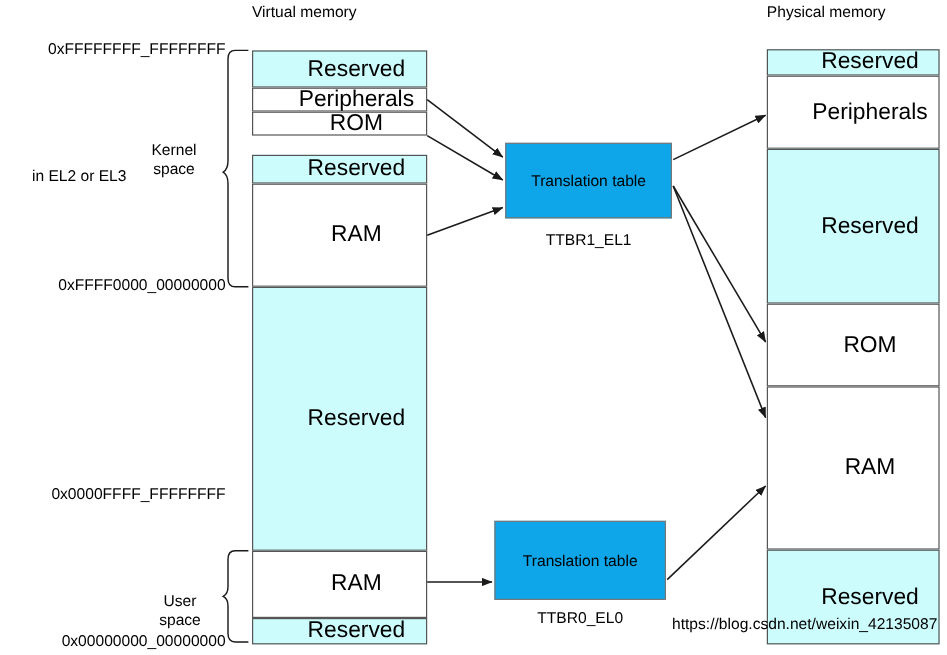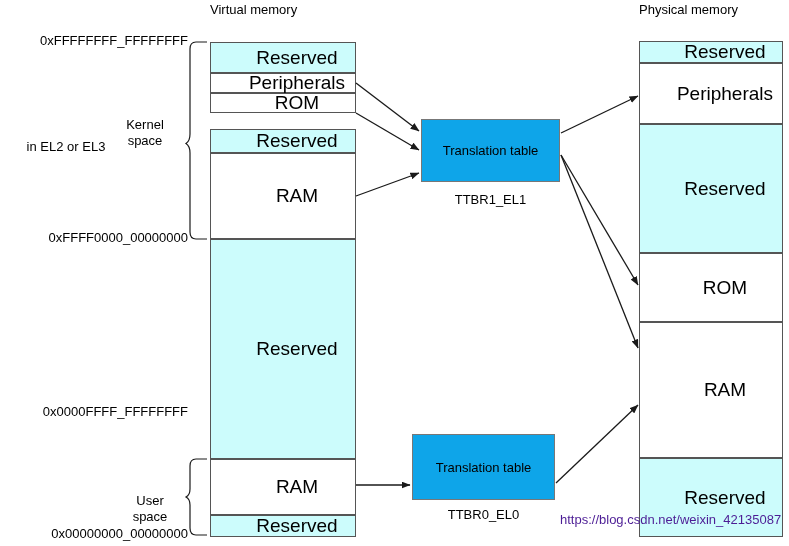--- a/index.html
+++ b/index.html
@@ -16,21 +16,21 @@
   .memblock.cyan{background:#ccfcfc;}
 
   .ttbr-box{position:absolute;box-sizing:border-box;border:1px solid #777;
             background:#0ea5e9;display:flex;align-items:center;justify-content:center;
             font-size:13px;}
   .ttbr-label{position:absolute;font-size:13px;text-align:center;white-space:nowrap;}
 
   .addr{position:absolute;font-size:13px;white-space:nowrap;text-align:right;}
   .side-label{position:absolute;font-size:13px;text-align:center;line-height:16px;white-space:nowrap;}
   .note{position:absolute;font-size:13px;text-align:center;line-height:16px;white-space:nowrap;}
-  .watermark{position:absolute;font-size:13px;color:#4c1d95;white-space:nowrap;text-align:center;}
+  .watermark{position:absolute;font-size:13px;color:#000000;white-space:nowrap;text-align:center;}
 </style>
 </head>
 <body>
 
 <div class="canvas">
 
   <div class="col-title" style="left:210px;top:2px;width:146px;">Virtual memory</div>
   <div class="col-title" style="left:639px;top:2px;width:144px;">Physical memory</div>
 
   <div>

